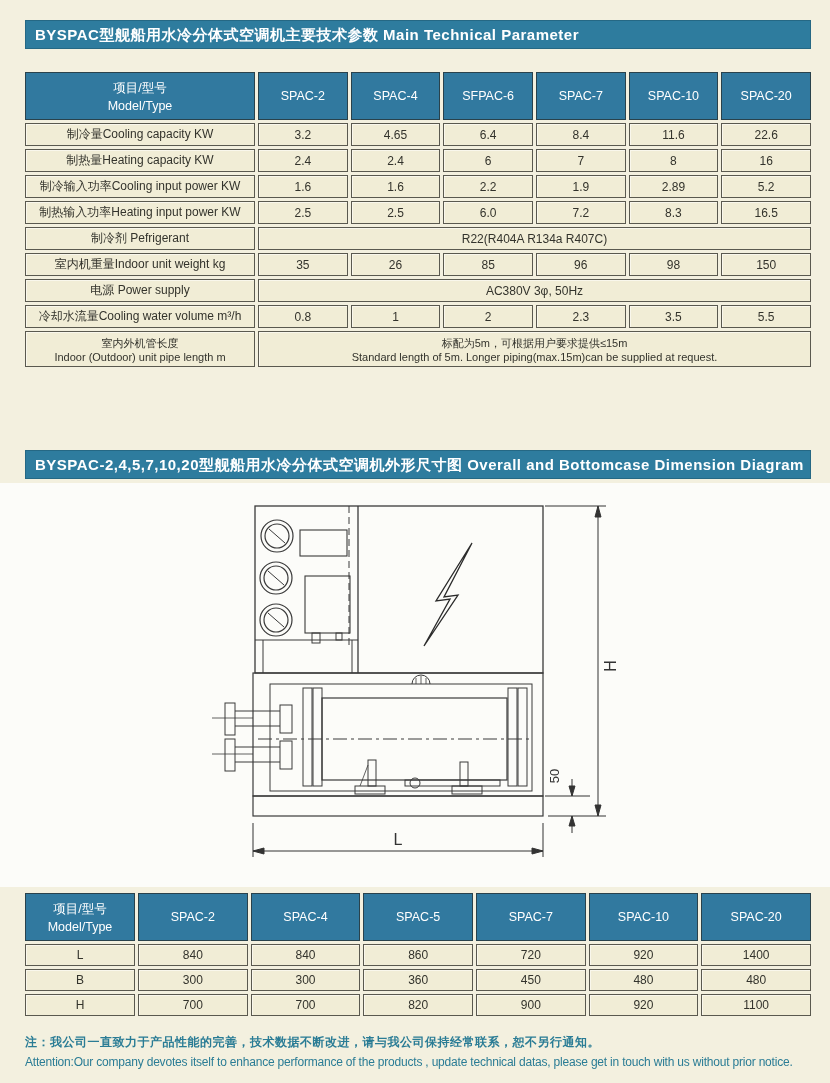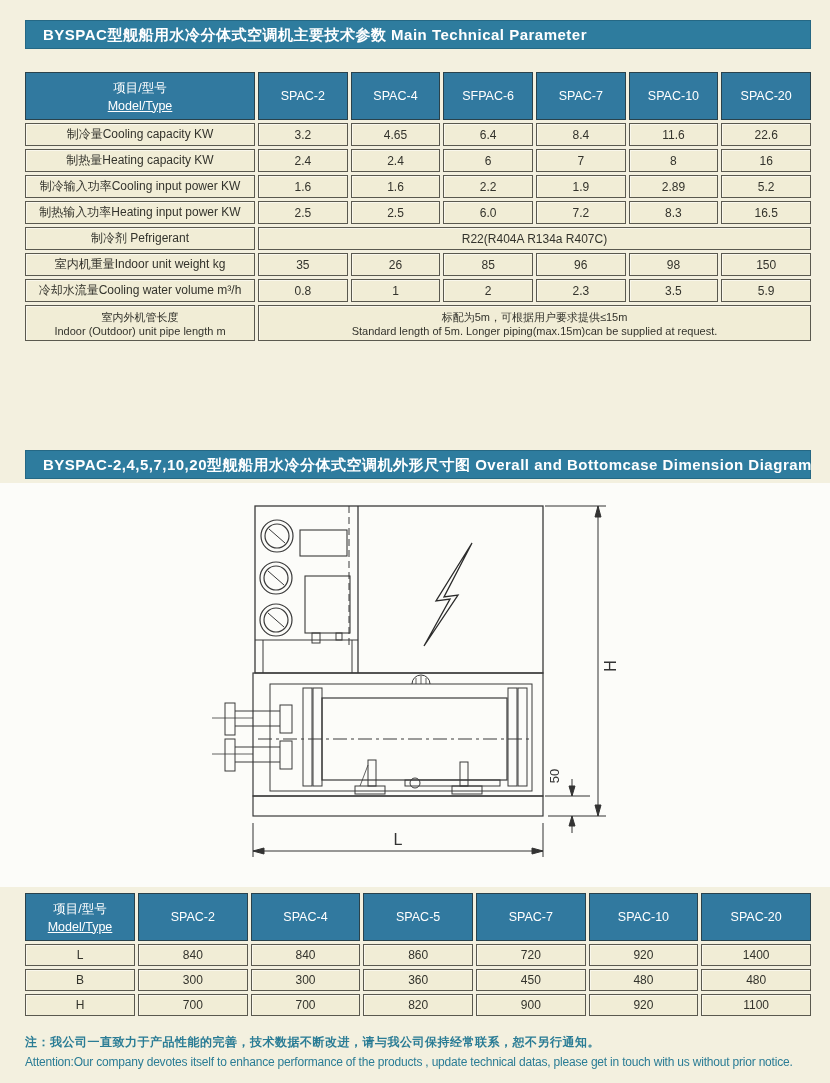--- a/index.html
+++ b/index.html
@@ -8,21 +8,21 @@
     position:relative;
     background:#f3f0df;
     font-family:"Liberation Sans","DejaVu Sans",sans-serif;
     color:#2f2f2a;
     overflow:hidden;
   }
   .banner {
     position:absolute; left:25px; width:786px; height:29px;
     background:#2e7c9e; border:1px solid #256884;
     color:#ffffff; font-weight:bold; font-size:15px;
-    line-height:27px; padding-left:17px; letter-spacing:0.5px;
+    line-height:27px; padding-left:9px; letter-spacing:0.5px;
     white-space:nowrap;
   }
   #banner1 { top:20px; }
   #banner2 { top:450px; }
 
   table { border-collapse:separate; border-spacing:3px; table-layout:fixed; }
   #table1 { position:absolute; left:22px; top:69px; width:792px; }
   #table2 { position:absolute; left:22px; top:890px; width:792px; }
   td {
     background:#f1edd6;
@@ -31,21 +31,21 @@
     font-size:12px; color:#33332c;
     padding:2px 2px; height:22px;
     box-shadow:inset 1px 1px 0 rgba(255,255,255,0.55);
     overflow:hidden; white-space:nowrap;
   }
   td.hd {
     background:#31799f; color:#ffffff;
     border-color:#29424c; height:48px; font-size:12.5px;
     box-shadow:none;
   }
-  td.hd .l2 { margin-top:2px;text-decoration:underline; }
+  td.hd .l2 { margin-top:2px; }
   td.tall { height:36px; white-space:normal; }
   .lbl { white-space:nowrap; }
   .sm { font-size:11px; }
 
   #diagram-band {
     position:absolute; left:0; top:483px; width:830px; height:404px;
     background:#fcfcf9;
   }
   #diagram-band svg { display:block; }
 
@@ -124,27 +124,31 @@
   <tr>
     <td class="lbl">室内机重量Indoor unit weight kg</td>
     <td>35</td>
     <td>26</td>
     <td>85</td>
     <td>96</td>
     <td>98</td>
     <td>150</td>
   </tr>
   <tr>
+    <td class="lbl">电源 Power supply</td>
+    <td colspan="6">AC380V 3φ, 50Hz</td>
+  </tr>
+  <tr>
     <td class="lbl">冷却水流量Cooling water volume m³/h</td>
     <td>0.8</td>
     <td>1</td>
     <td>2</td>
     <td>2.3</td>
     <td>3.5</td>
-    <td>5.9</td>
+    <td>5.5</td>
   </tr>
   <tr>
     <td class="tall sm">
       <div>室内外机管长度</div>
       <div>Indoor (Outdoor) unit pipe length m</div>
     </td>
     <td colspan="6" class="tall sm">
       <div>标配为5m，可根据用户要求提供≤15m</div>
       <div>Standard length of 5m. Longer piping(max.15m)can be supplied at request.</div>
     </td>

